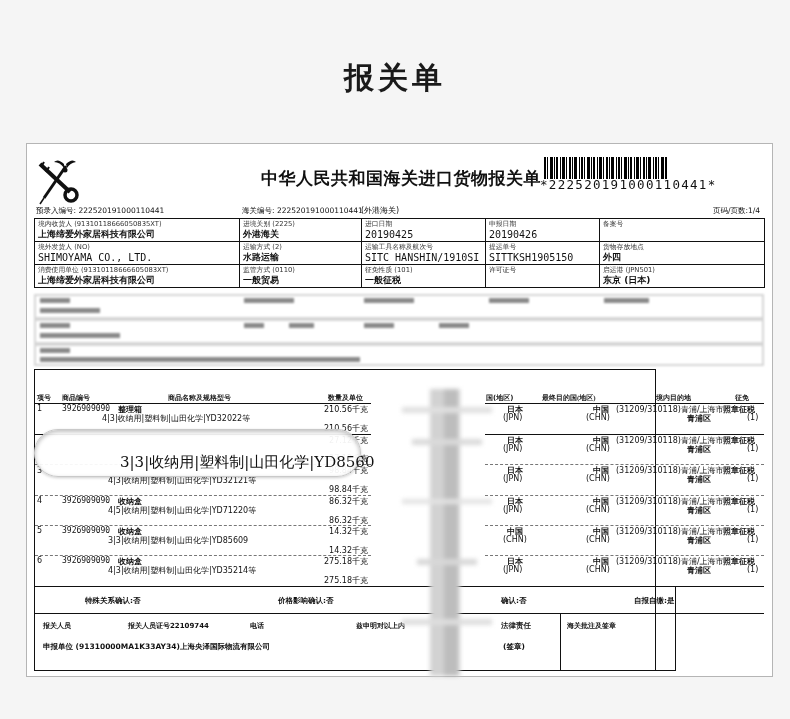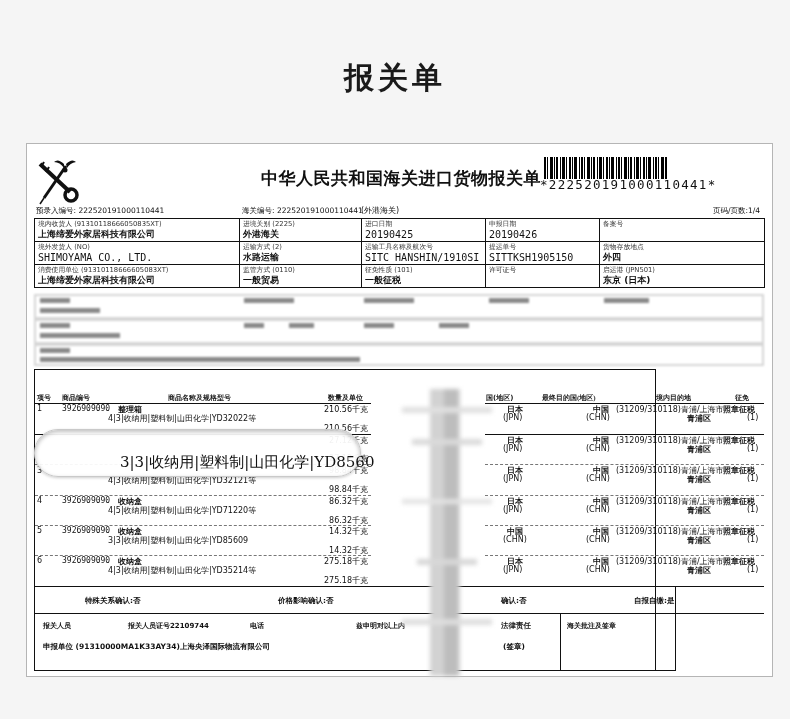--- a/index.html
+++ b/index.html
@@ -242,21 +242,21 @@
     <div class="ghdr" style="left:507px;font-family:Liberation Serif, serif;">最终目的国(地区)</div>
     <div class="ghdr" style="left:621px;">境内目的地</div>
     <div class="ghdr" style="left:700px;">征免</div>
     <div class="gline" style="left:0;width:336px;top:33px;"></div>
     <div class="gline" style="left:450px;width:279px;top:33px;"></div>
 
     <div>
       <div class="gtxt" style="left:2px;top:34px;">1</div>
       <div class="gtxt mono" style="left:27px;top:34px;">3926909090</div>
       <div class="gtxt b" style="left:83px;top:34px;">整理箱</div>
-      <div class="gtxt" style="left:73px;top:43px;">4|3|收纳用|塑料制|山田化学|YD32022等</div>
+      <div class="gtxt" style="left:67px;top:43px;">4|3|收纳用|塑料制|山田化学|YD32022等</div>
       <div class="gtxt" style="left:287px;top:34px;width:46px;text-align:right;">210.56千克</div>
       <div class="gtxt" style="left:287px;top:53px;width:46px;text-align:right;">210.56千克</div>
       <div class="gtxt b" style="left:472px;top:34px;">日本</div>
       <div class="gtxt" style="left:468px;top:43px;">(JPN)</div>
       <div class="gtxt b" style="left:558px;top:34px;">中国</div>
       <div class="gtxt" style="left:551px;top:43px;">(CHN)</div>
       <div class="gtxt" style="left:581px;top:34px;">(31209/310118)青浦/上海市</div>
       <div class="gtxt b" style="left:652px;top:43px;">青浦区</div>
       <div class="gtxt b" style="left:688px;top:34px;">照章征税</div>
       <div class="gtxt" style="left:712px;top:43px;">(1)</div>

